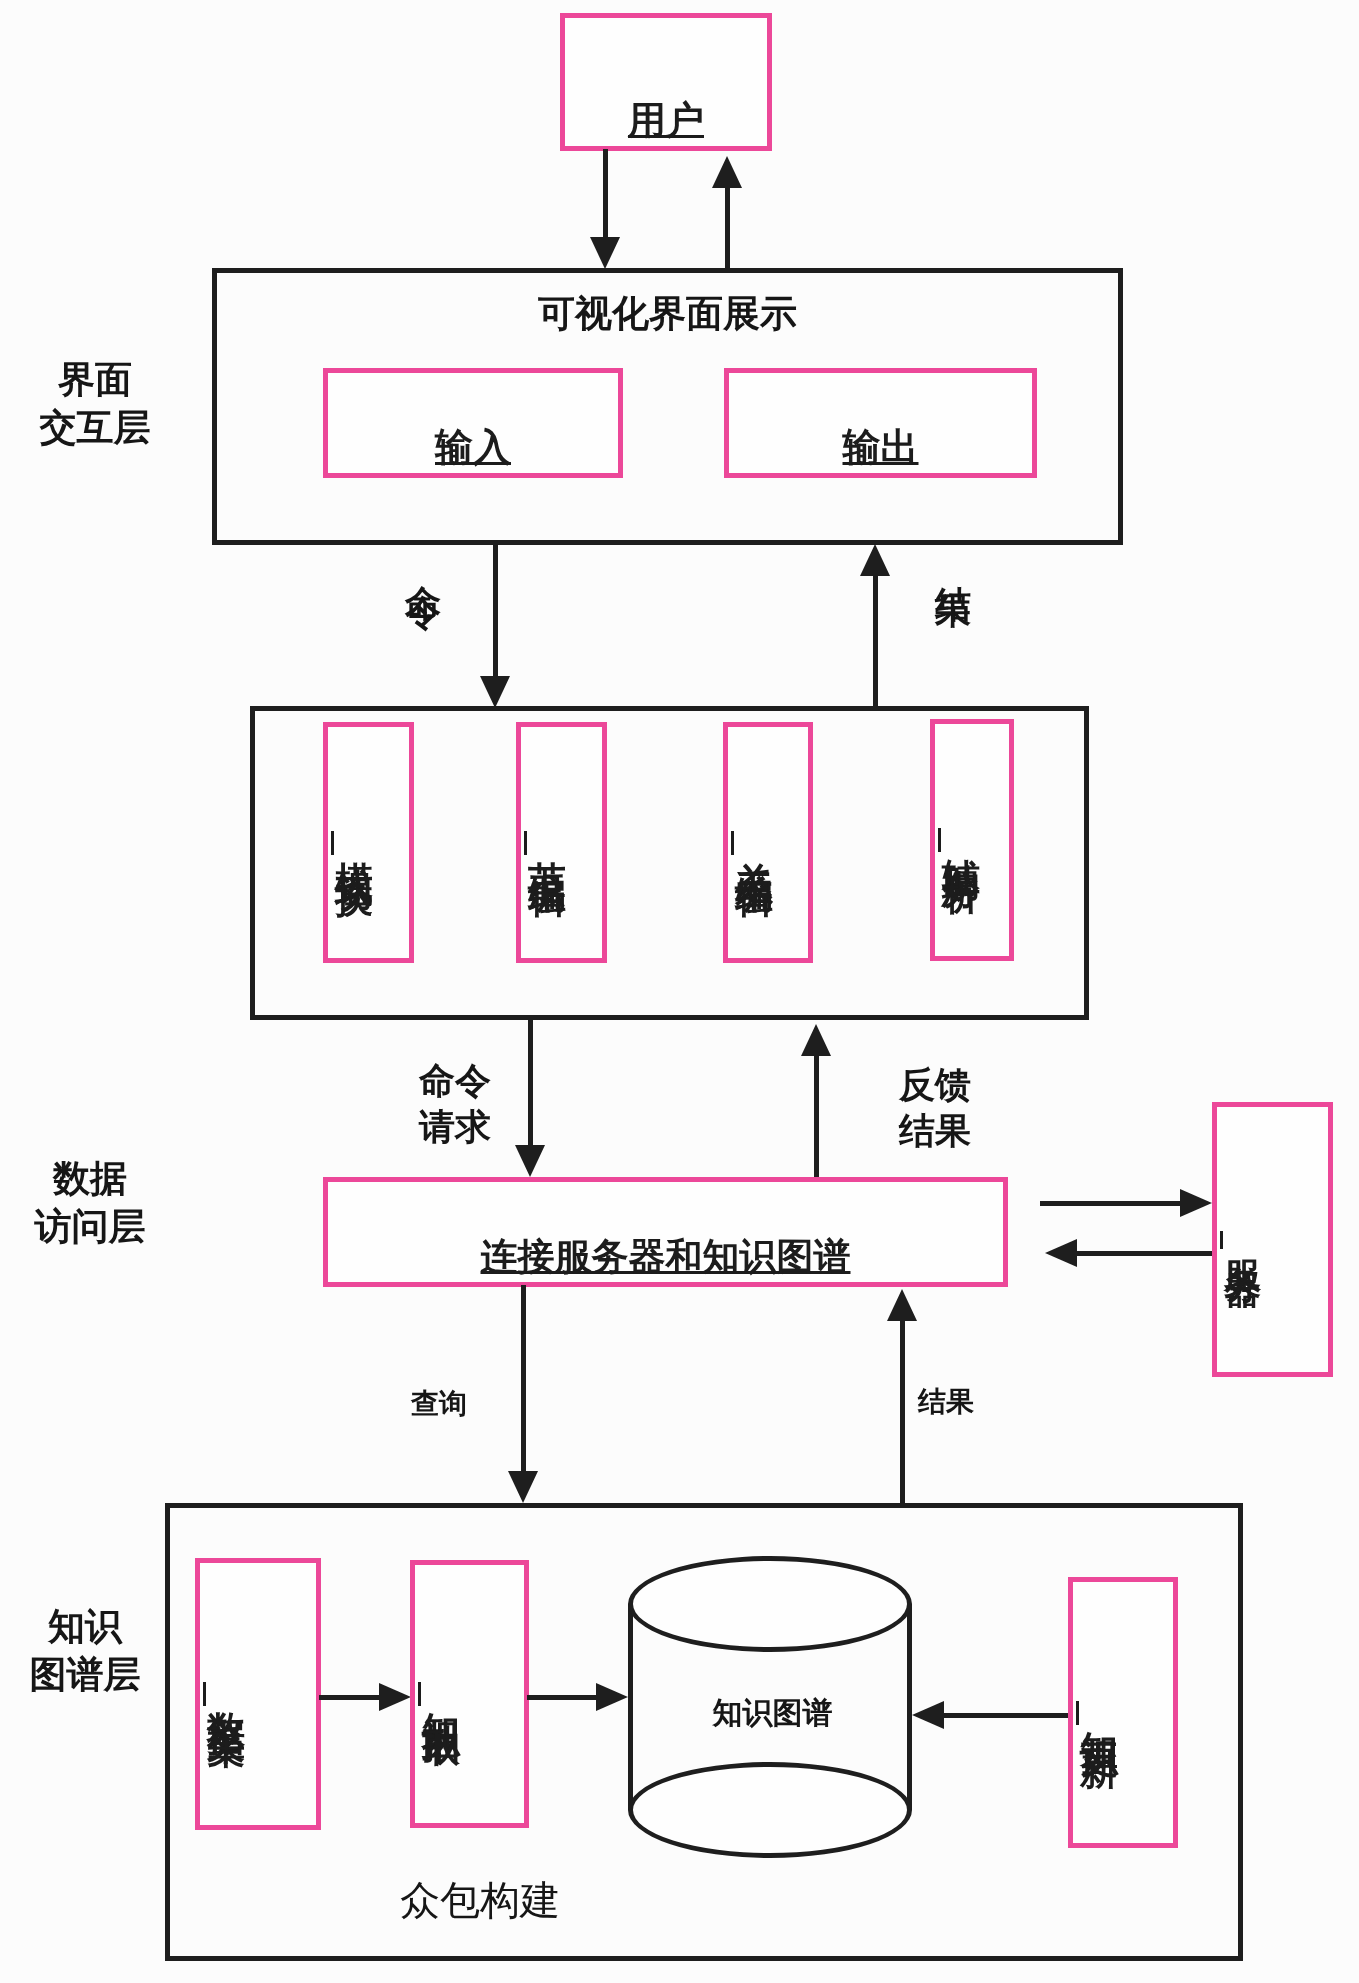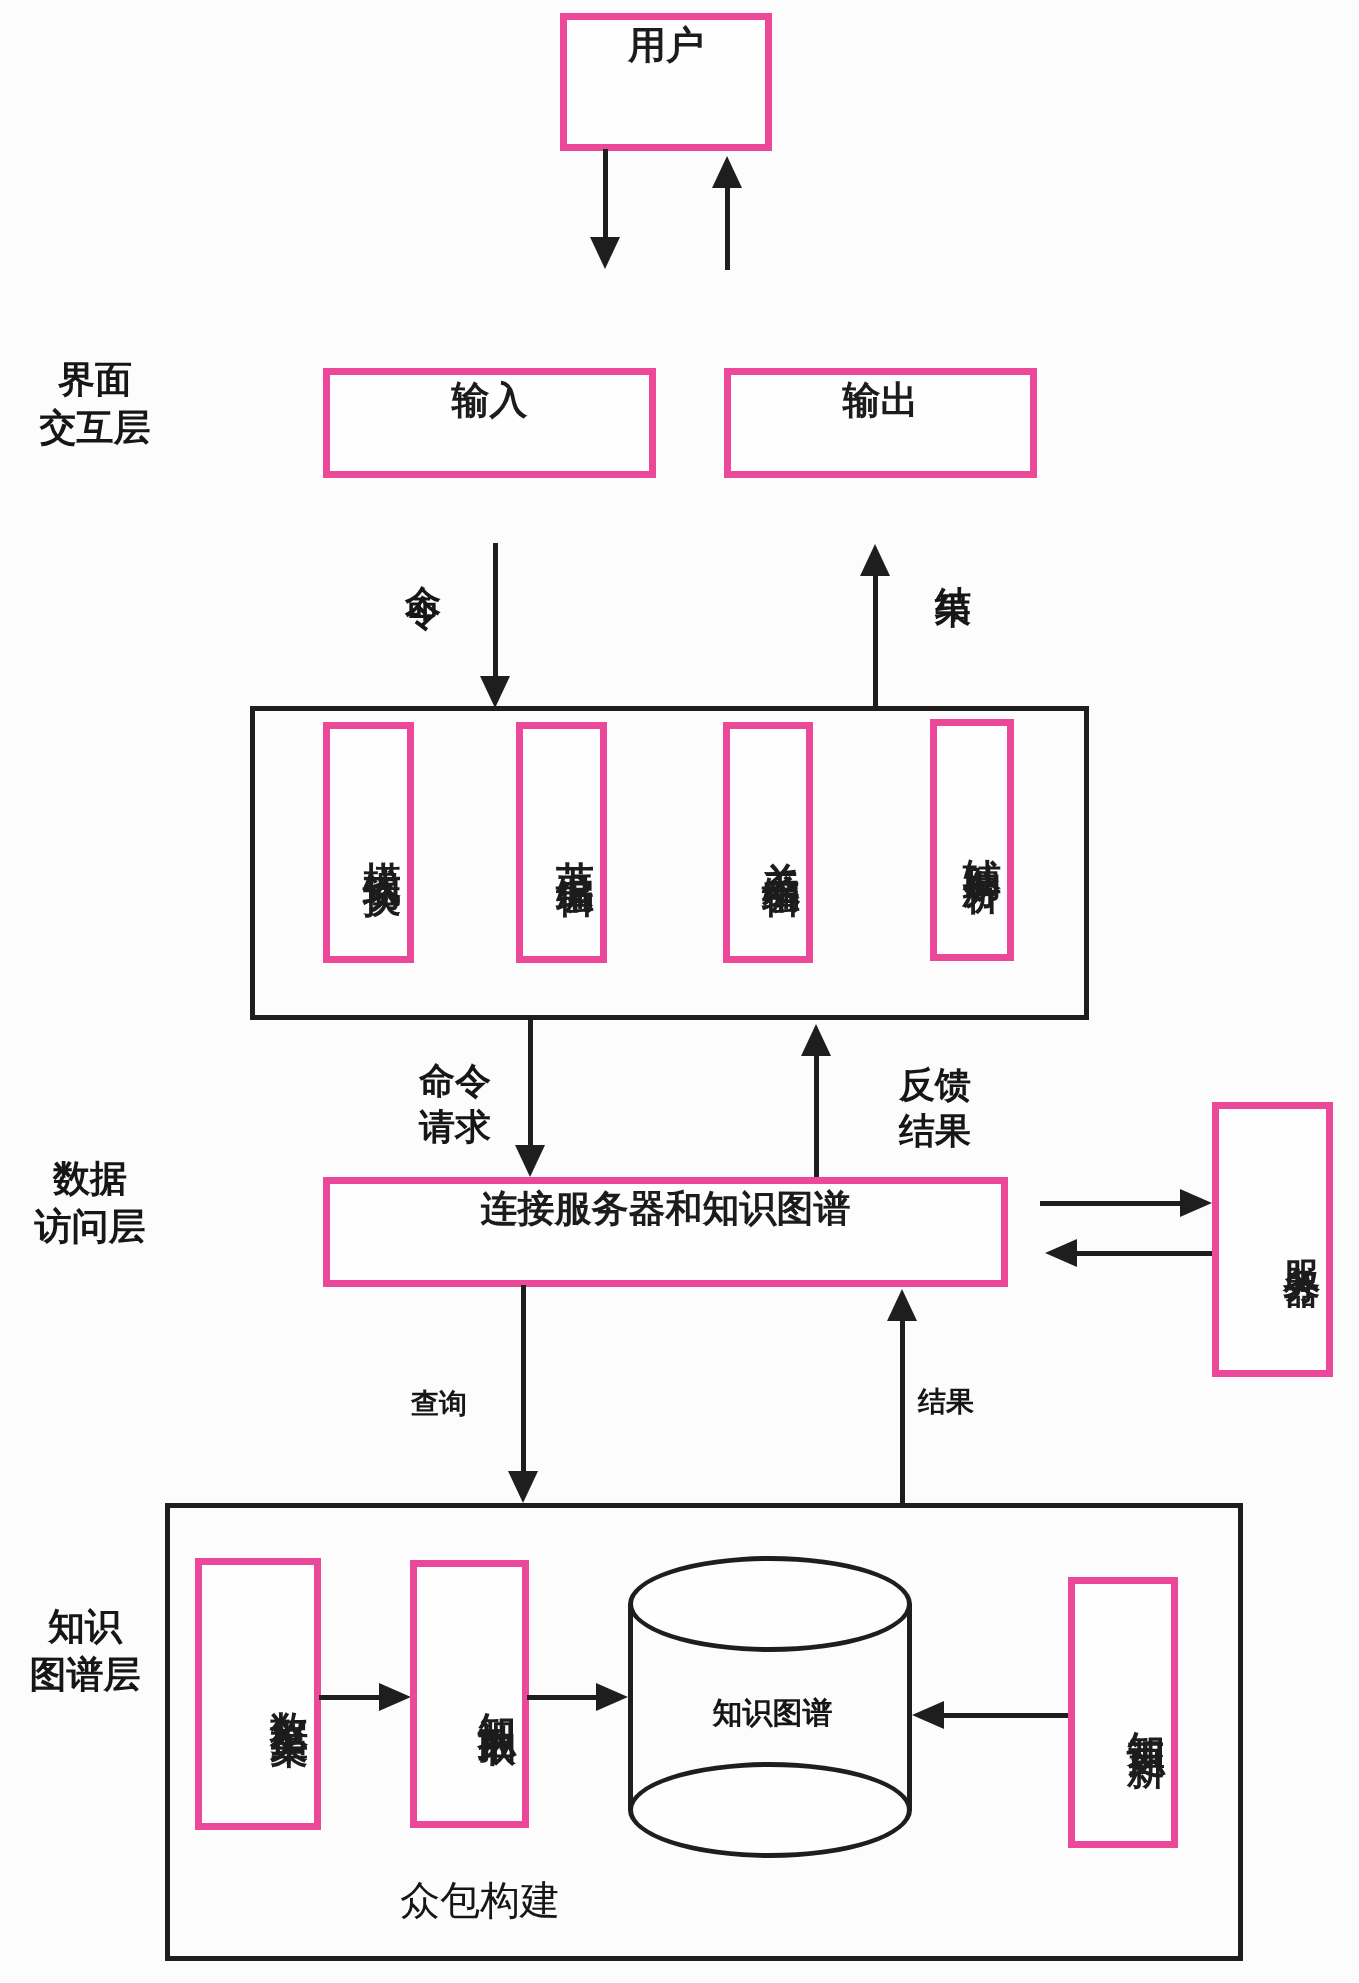--- a/index.html
+++ b/index.html
@@ -1,22 +1,22 @@
 <!DOCTYPE html>
 <html><head>
 <meta charset="utf-8">
 <style>
   html,body{margin:0;padding:0;background:#ffffff;}
   #canvas{
     position:relative;width:1359px;height:1983px;background:#fcfcfc;
     font-family:"DejaVu Sans",sans-serif;color:#1c1c1c;overflow:hidden;
   }
   .box{
-    position:absolute;border:7px solid #ec4899;background:#fefefe;
-    display:flex;align-items:flex-start;justify-content:center;box-sizing:border-box;
+    position:absolute;border:5px solid #ec4899;background:#fefefe;
+    display:flex;align-items:flex-end;justify-content:center;box-sizing:border-box;text-decoration:underline;
   }
   .layerbox{
     position:absolute;border:5px solid #1e1e1e;background:transparent;
     box-sizing:border-box;
   }
   .vtext{
     writing-mode:vertical-rl;text-orientation:upright;letter-spacing:6px;
   }
   .side-label{
     position:absolute;font-weight:bold;font-size:37px;line-height:48px;
@@ -58,21 +58,24 @@
   <div class="vline" style="left:603px;top:149px;height:90px;"></div>
   <div class="arr down" style="left:590px;top:237px;"></div>
   <div class="vline" style="left:725px;top:186px;height:84px;"></div>
   <div class="arr up" style="left:712px;top:156px;"></div>
 
   <div class="side-label" style="left:15px;top:356px;width:160px;">
     <span>界面</span>
     <span>交互层</span>
   </div>
 
-  <div class="box bigtext" style="left:323px;top:368px;width:333px;height:110px;">
+  <div class="layerbox" style="left:212px;top:268px;width:911px;height:277px;">
+    <div class="layer-title" style="top:16px;">可视化界面展示</div>
+  </div>
+  <div class="box bigtext" style="left:323px;top:368px;width:300px;height:110px;">
     <span>输入</span>
   </div>
   <div class="box bigtext" style="left:724px;top:368px;width:313px;height:110px;">
     <span>输出</span>
   </div>
 
   <div class="flow-label-v" style="left:398px;top:556px;">命令</div>
   <div class="vline" style="left:493px;top:543px;height:135px;"></div>
   <div class="arr down" style="left:480px;top:676px;"></div>
 

